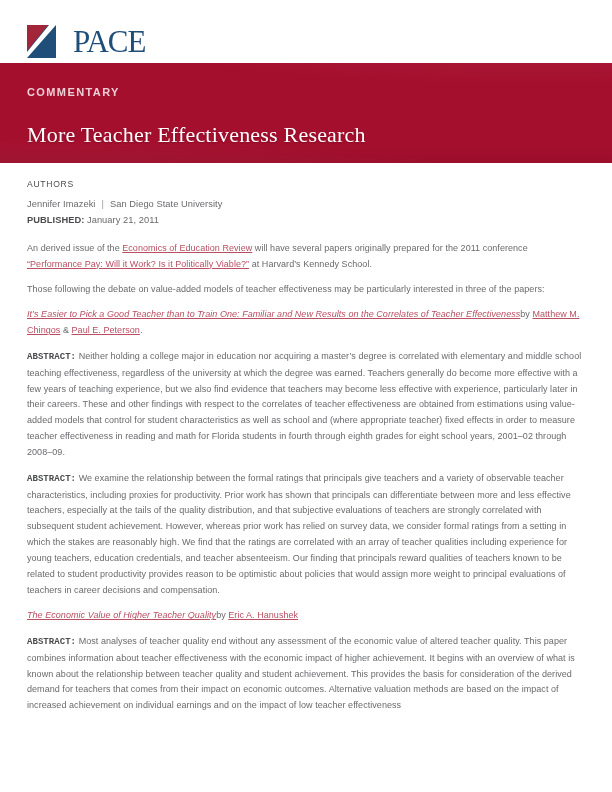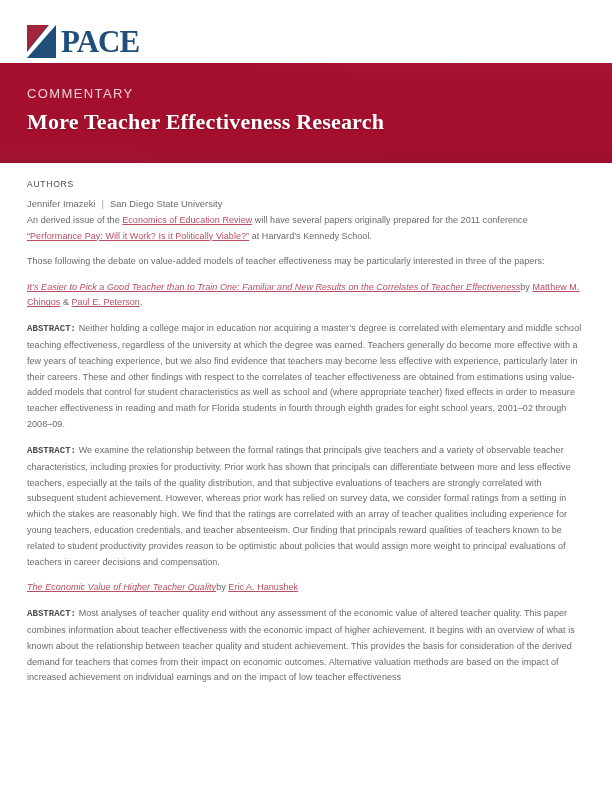--- a/index.html
+++ b/index.html
@@ -9,43 +9,43 @@
     background: #ffffff;
     font-family: "Liberation Sans", sans-serif;
   }
   .page { width: 612px; height: 792px; overflow: hidden; background: #fff; position: relative; }
 
   
   .site-header { height: 63px; position: relative; background: #fff; }
   .logo { position: absolute; left: 27px; top: 25px; display: flex; align-items: center; text-decoration: none; cursor: pointer; }
   .logo svg { width: 29px; height: 33px; display: block; }
   .logo-text {
-    font-family: "Liberation Serif", serif; font-weight: bold;
+    font-family: "Liberation Serif", serif; font-weight: normal;
     font-size: 31px; line-height: 1; color: #1F4E79;
-    letter-spacing: -1px; margin-left: 5px;
+    letter-spacing: -1px; margin-left: 17px;
   }
 
   
   .banner { height: 100px; background: #A50F2E; position: relative; overflow: hidden; }
   .banner::before {
     content: ""; position: absolute; inset: 0;
     background:
       radial-gradient(120% 95% at 88% -35%, rgba(255,255,255,0.08), rgba(255,255,255,0) 60%),
       radial-gradient(150% 110% at 8% 135%, rgba(255,255,255,0.07), rgba(255,255,255,0) 55%),
       linear-gradient(to bottom, rgba(0,0,0,0) 80%, rgba(0,0,0,0.06) 100%);
     pointer-events: none;
   }
   .banner-inner { position: relative; padding: 23px 27px 0; }
   .kicker {
-    font-size: 13px; font-weight: normal; letter-spacing: 1.4px;
+    font-size: 11px; font-weight: bold; letter-spacing: 1.4px;
     color: #ECD0D6;
   }
   .title {
-    margin: 8px 0 0; font-family: "Liberation Serif", serif;
-    font-weight: 700; font-size: 22px; letter-spacing: 0.2px;
+    margin: 24px 0 0; font-family: "Liberation Serif", serif;
+    font-weight: 400; font-size: 22px; letter-spacing: 0.2px;
     color: #ffffff; text-shadow: 0 1px 2px rgba(0,0,0,0.25);
   }
 
   
   .content {
     padding: 14px 27px 0;
     color: #696A6D; font-size: 9px; line-height: 15.9px; letter-spacing: 0.05px;
   }
   .content a { color: #B94F61; text-decoration: underline; cursor: pointer; }
   .meta-label {
@@ -82,20 +82,21 @@
       <div class="kicker">COMMENTARY</div>
       <h1 class="title">More Teacher Effectiveness Research</h1>
     </div>
   </section>
 
   <main class="content">
 
     <div class="meta">
       <div class="meta-label">AUTHORS</div>
       <div class="author-line"><span>Jennifer Imazeki</span><span class="pipe">|</span><span>San Diego State University</span></div>
+      <div class="published"><b>PUBLISHED:</b> <span>January 21, 2011</span></div>
     </div>
 
     <p><span>An derived issue of the </span><a>Economics of Education Review</a><span> will have several papers originally prepared for the 2011 conference </span><a>“Performance Pay: Will it Work? Is it Politically Viable?”</a><span> at Harvard’s Kennedy School.</span></p>
 
     <p>Those following the debate on value-added models of teacher effectiveness may be particularly interested in three of the papers:</p>
 
     <p class="paper-line"><a class="paper-title">It’s Easier to Pick a Good Teacher than to Train One: Familiar and New Results on the Correlates of Teacher Effectiveness</a><span>by </span><a>Matthew M. Chingos</a><span> &amp; </span><a>Paul E. Peterson</a><span>.</span></p>
     <p class="abstract"><b class="abstract-label">ABSTRACT:</b> <span>Neither holding a college major in education nor acquiring a master’s degree is correlated with elementary and middle school teaching effectiveness, regardless of the university at which the degree was earned. Teachers generally do become more effective with a few years of teaching experience, but we also find evidence that teachers may become less effective with experience, particularly later in their careers. These and other findings with respect to the correlates of teacher effectiveness are obtained from estimations using value-added models that control for student characteristics as well as school and (where appropriate teacher) fixed effects in order to measure teacher effectiveness in reading and math for Florida students in fourth through eighth grades for eight school years, 2001–02 through 2008–09.</span></p>
 
     <p class="abstract"><b class="abstract-label">ABSTRACT:</b> <span>We examine the relationship between the formal ratings that principals give teachers and a variety of observable teacher characteristics, including proxies for productivity. Prior work has shown that principals can differentiate between more and less effective teachers, especially at the tails of the quality distribution, and that subjective evaluations of teachers are strongly correlated with subsequent student achievement. However, whereas prior work has relied on survey data, we consider formal ratings from a setting in which the stakes are reasonably high. We find that the ratings are correlated with an array of teacher qualities including experience for young teachers, education credentials, and teacher absenteeism. Our finding that principals reward qualities of teachers known to be related to student productivity provides reason to be optimistic about policies that would assign more weight to principal evaluations of teachers in career decisions and compensation.</span></p>

